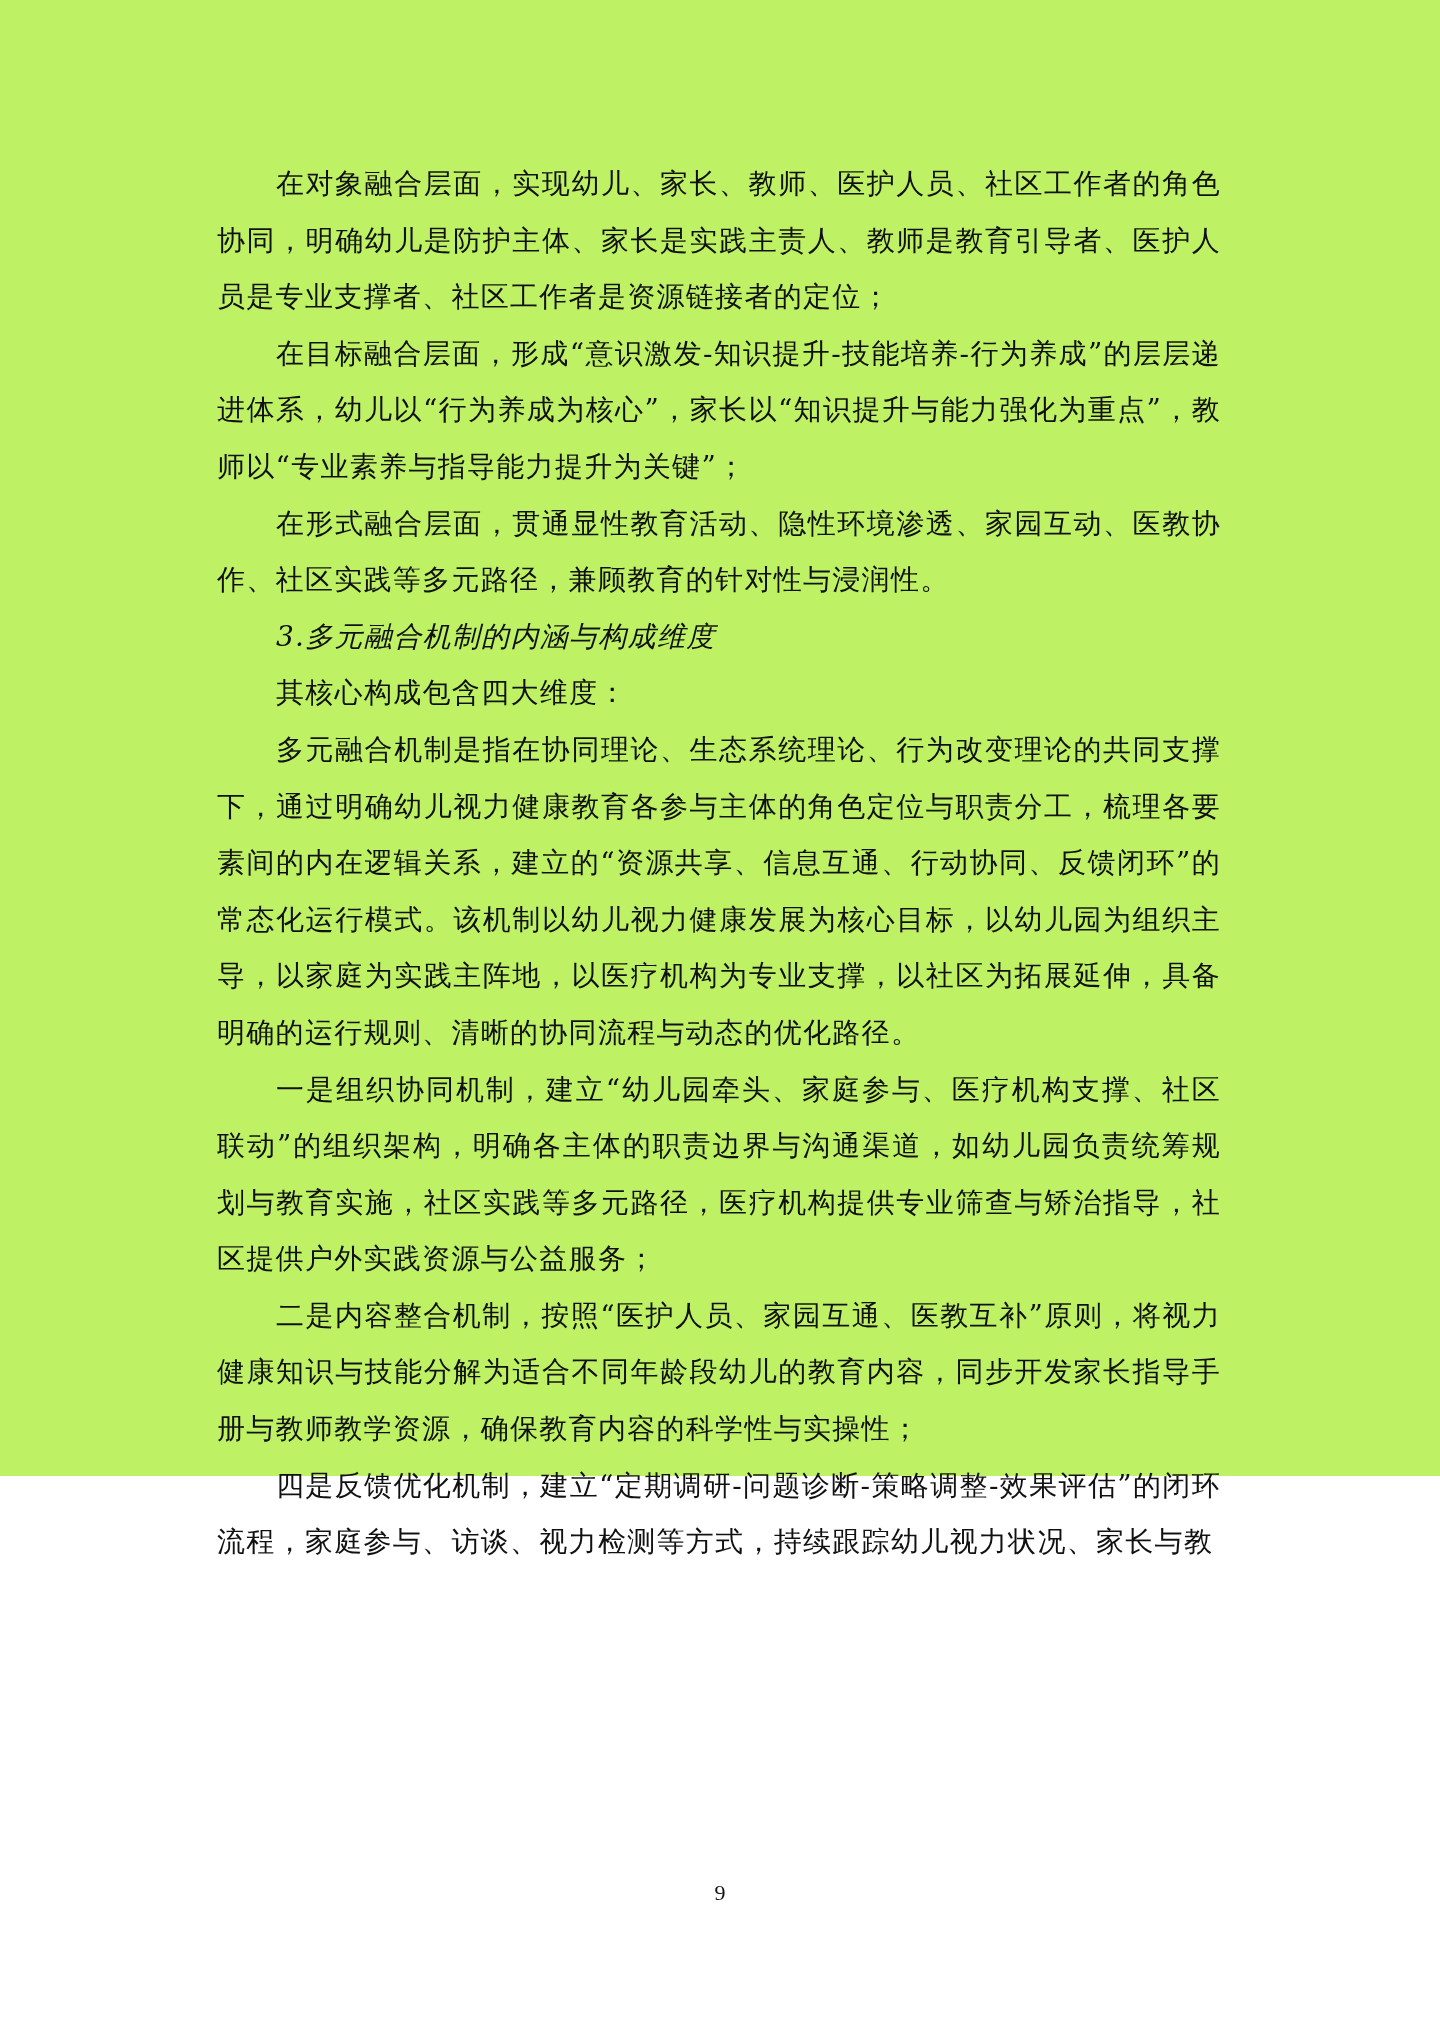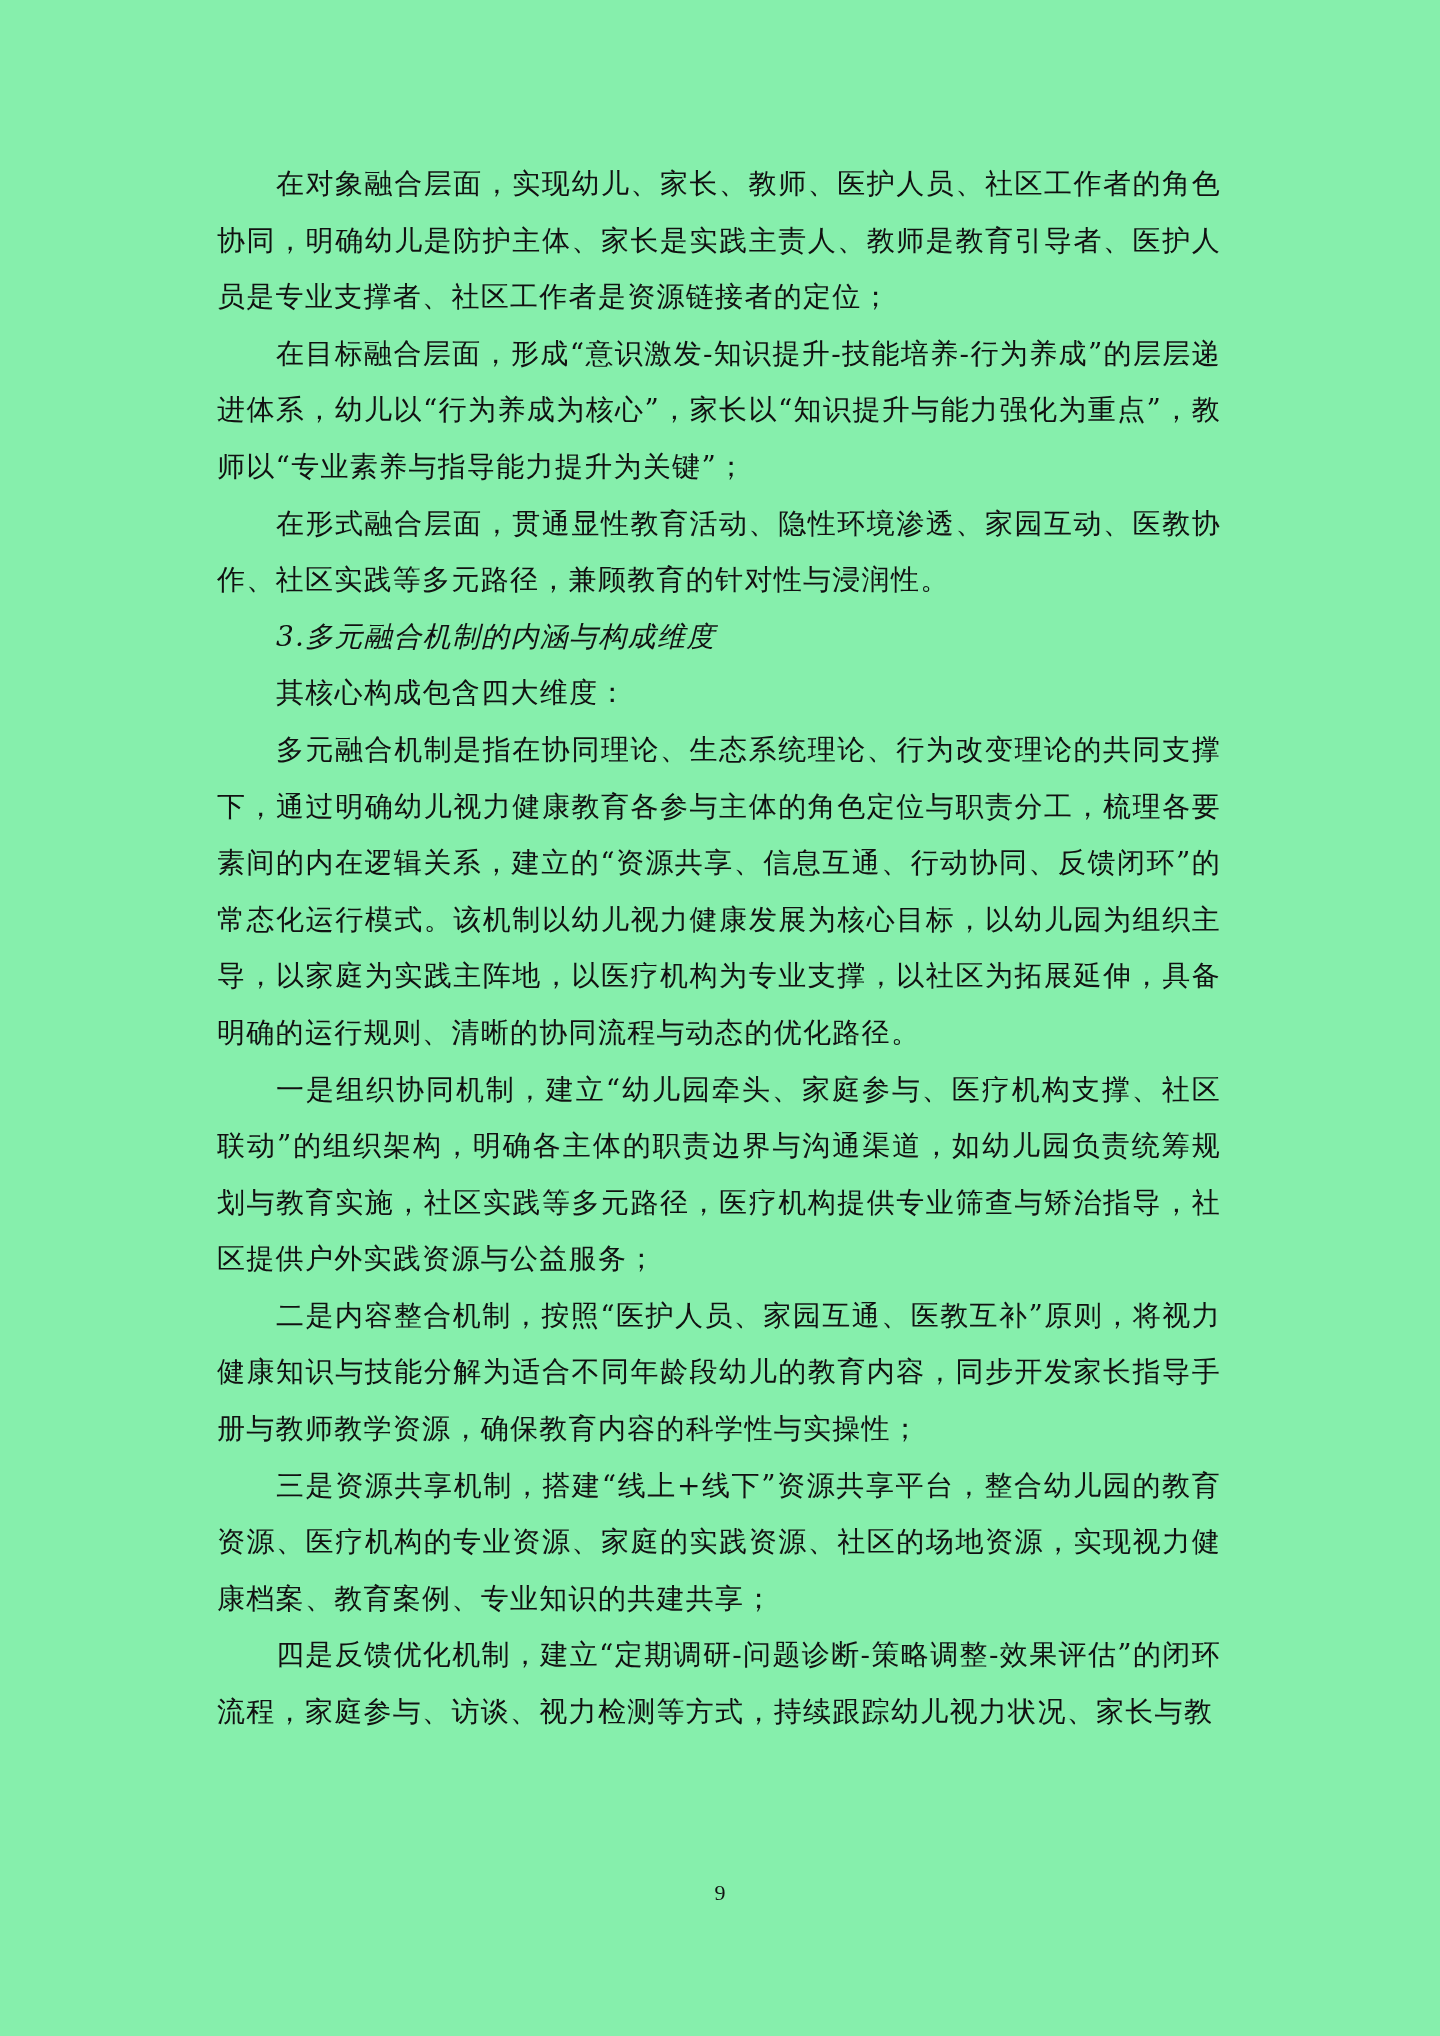--- a/index.html
+++ b/index.html
@@ -11,22 +11,22 @@
       width: 1440px;
       height: 2036px;
       position: relative;
       overflow: hidden;
     }
     .page {
       position: absolute;
       left: 0;
       top: 0;
       width: 1440px;
-      height: 2036px;
-      background: #86efac;
+      height: 1476px;
+      background: #bef264;
     }
     .content {
       position: absolute;
       left: 217px;
       top: 156px;
       width: 1004px;
       font-family: "DejaVu Serif", "Liberation Serif", serif;
       font-size: 28px;
       line-height: 56.6px;
       color: #111111;
@@ -62,17 +62,16 @@
 <div class="page">
   <div class="content">
     <p class="para">在对象融合层面，实现幼儿、家长、教师、医护人员、社区工作者的角色协同，明确幼儿是防护主体、家长是实践主责人、教师是教育引导者、医护人员是专业支撑者、社区工作者是资源链接者的定位；</p>
     <p class="para">在目标融合层面，形成“意识激发-知识提升-技能培养-行为养成”的层层递进体系，幼儿以“行为养成为核心”，家长以“知识提升与能力强化为重点”，教师以“专业素养与指导能力提升为关键”；</p>
     <p class="para">在形式融合层面，贯通显性教育活动、隐性环境渗透、家园互动、医教协作、社区实践等多元路径，兼顾教育的针对性与浸润性。</p>
     <p class="heading">3.多元融合机制的内涵与构成维度</p>
     <p class="para">其核心构成包含四大维度：</p>
     <p class="para">多元融合机制是指在协同理论、生态系统理论、行为改变理论的共同支撑下，通过明确幼儿视力健康教育各参与主体的角色定位与职责分工，梳理各要素间的内在逻辑关系，建立的“资源共享、信息互通、行动协同、反馈闭环”的常态化运行模式。该机制以幼儿视力健康发展为核心目标，以幼儿园为组织主导，以家庭为实践主阵地，以医疗机构为专业支撑，以社区为拓展延伸，具备明确的运行规则、清晰的协同流程与动态的优化路径。</p>
     <p class="para">一是组织协同机制，建立“幼儿园牵头、家庭参与、医疗机构支撑、社区联动”的组织架构，明确各主体的职责边界与沟通渠道，如幼儿园负责统筹规划与教育实施，社区实践等多元路径，医疗机构提供专业筛查与矫治指导，社区提供户外实践资源与公益服务；</p>
     <p class="para">二是内容整合机制，按照“医护人员、家园互通、医教互补”原则，将视力健康知识与技能分解为适合不同年龄段幼儿的教育内容，同步开发家长指导手册与教师教学资源，确保教育内容的科学性与实操性；</p>
-    <p class="para">三是资源共享机制，搭建“线上+线下”资源共享平台，整合幼儿园的教育资源、医疗机构的专业资源、家庭的实践资源、社区的场地资源，实现视力健康档案、教育案例、专业知识的共建共享；</p>
     <p class="para">四是反馈优化机制，建立“定期调研-问题诊断-策略调整-效果评估”的闭环流程，家庭参与、访谈、视力检测等方式，持续跟踪幼儿视力状况、家长与教</p>
   </div>
   <div class="page-number">9</div>
 </div>
 
 </body></html>

